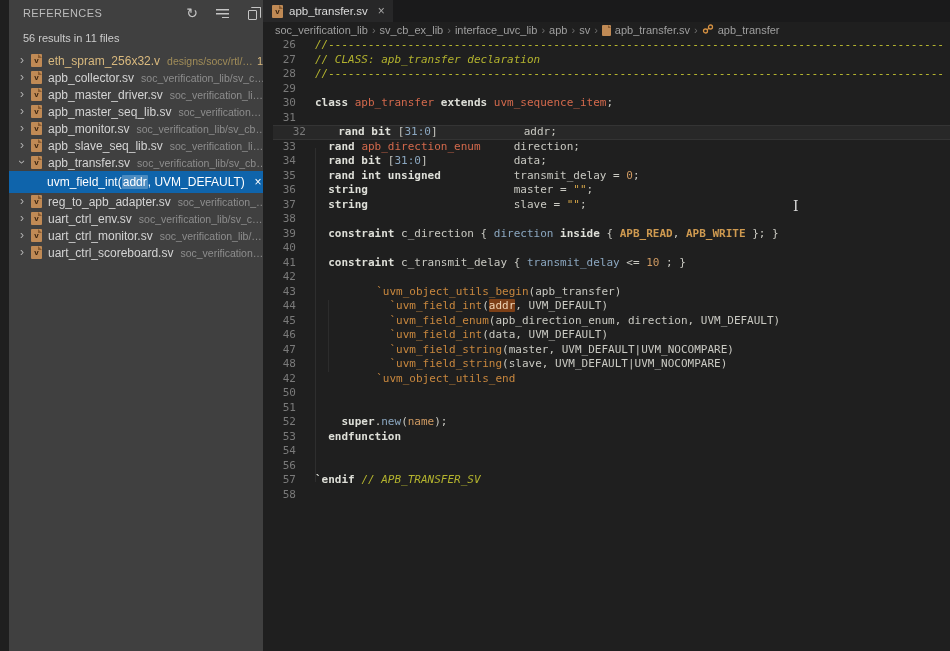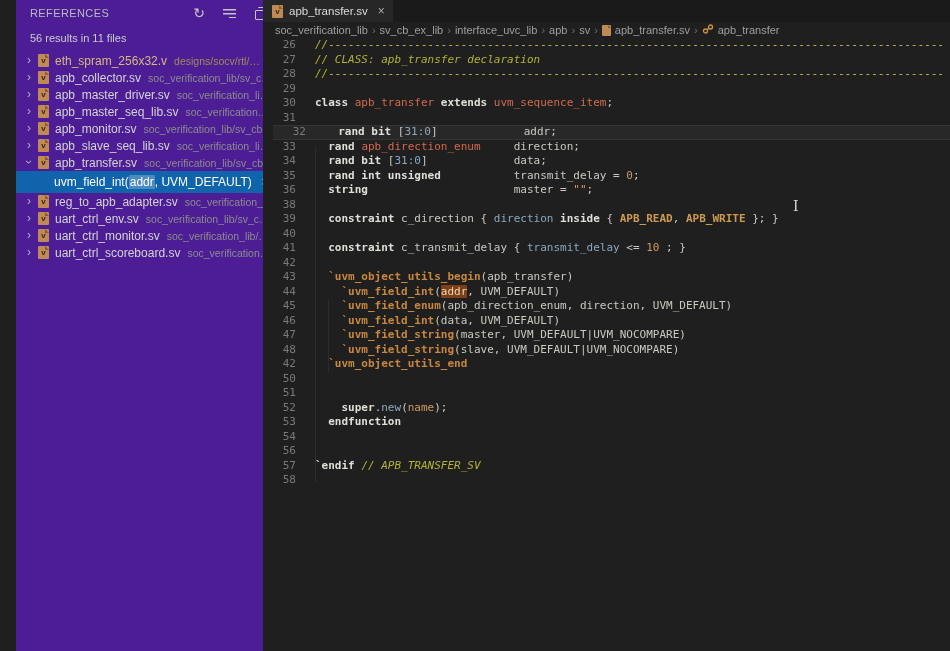--- a/index.html
+++ b/index.html
@@ -1,22 +1,22 @@
 <!DOCTYPE html>
 <html><head>
 <meta charset="utf-8">
 <style>
   * { margin:0; padding:0; box-sizing:border-box; }
   html,body { width:950px; height:651px; overflow:hidden; background:#1f1f1f;
     font-family:"Liberation Sans", sans-serif; }
   .app { position:relative; width:950px; height:651px; background:#1f1f1f; }
 
   
-  .sidebar { position:absolute; left:16px; top:0; width:262px; height:651px;
-    background:#4c1d95; border-right:1px solid #171717; }
+  .sidebar { position:absolute; left:9px; top:0; width:262px; height:651px;
+    background:#404040; border-right:1px solid #171717; }
   .sb-header { display:flex; align-items:center; height:26px; padding:0 10px 0 14px; }
   .sb-title { flex:1; font-size:11px; color:#bcbcbc; letter-spacing:.4px; }
   .sb-actions { display:flex; align-items:center; gap:14px; }
   .icon-btn { width:16px; height:16px; display:flex; align-items:center; justify-content:center;
     color:#c5c5c5; cursor:pointer; }
   .i-refresh { font-size:14px; line-height:14px; }
   .i-collapse { width:13px; height:10px;
     background:
       linear-gradient(#c5c5c5,#c5c5c5) 0px 1px/13px 1.5px no-repeat,
       linear-gradient(#c5c5c5,#c5c5c5) 0px 5px/13px 1.5px no-repeat,
@@ -79,21 +79,21 @@
   .ln { flex:0 0 33px; text-align:right; color:#7a7a7a; padding-right:0; }
   .lt { padding-left:19px; }
   .guide1 { position:absolute; left:52px; top:110px; height:334px; width:1px;
     background:rgba(255,255,255,0.07); }
   .guide2 { position:absolute; left:65px; top:262px; height:72px; width:1px;
     background:rgba(255,255,255,0.06); }
 
   .tk-c { color:#b3b32e; font-style:italic; }
   .tk-k { color:#dedfd8; font-weight:bold; }
   .tk-t { color:#d3694c; }
-  .tk-m { color:#c8873e; font-weight:bold; }
+  .tk-m { color:#c8873e; font-weight:normal;margin-left:48px; }
   .tk-s { color:#d2a347; }
   .tk-n { color:#cf9a62; }
   .tk-b { color:#8ba7c0; }
   .tk-i { color:#c9c9c2; }
   .tk-e { color:#cf9a50; font-weight:bold;text-align:right; }
   .tk-f { color:#cdcdc5; font-style:italic; }
   .tk-hl { background:#7d3f16; color:#f0d5b5; border-radius:1px; }
 
   .ibeam { position:absolute; left:530px; top:198px; color:#d8d8d8;
     font-family:"DejaVu Serif", serif; font-size:14px; pointer-events:none; }
@@ -247,20 +247,21 @@
           <div class="cline"><span class="ln">27</span><span class="lt"><span class="tk-c">// CLASS: apb_transfer declaration</span></span></div>
           <div class="cline"><span class="ln">28</span><span class="lt"><span class="tk-c">//---------------------------------------------------------------------------------------------</span></span></div>
           <div class="cline"><span class="ln">29</span><span class="lt"></span></div>
           <div class="cline"><span class="ln">30</span><span class="lt"><span class="tk-k">class</span><span class="tk-i"> </span><span class="tk-t">apb_transfer</span><span class="tk-i"> </span><span class="tk-k">extends</span><span class="tk-i"> </span><span class="tk-t">uvm_sequence_item</span><span class="tk-i">;</span></span></div>
           <div class="cline"><span class="ln">31</span><span class="lt"></span></div>
           <div class="cline cur"><span class="ln">32</span><span class="lt"><span class="tk-k">  rand bit</span><span class="tk-i"> [</span><span class="tk-b">31:0</span><span class="tk-i">]             addr;</span></span></div>
           <div class="cline"><span class="ln">33</span><span class="lt"><span class="tk-k">  rand</span><span class="tk-i"> </span><span class="tk-t">apb_direction_enum</span><span class="tk-i">     direction;</span></span></div>
           <div class="cline"><span class="ln">34</span><span class="lt"><span class="tk-k">  rand bit</span><span class="tk-i"> [</span><span class="tk-b">31:0</span><span class="tk-i">]             data;</span></span></div>
           <div class="cline"><span class="ln">35</span><span class="lt"><span class="tk-k">  rand int unsigned</span><span class="tk-i">           transmit_delay = </span><span class="tk-n">0</span><span class="tk-i">;</span></span></div>
           <div class="cline"><span class="ln">36</span><span class="lt"><span class="tk-k">  string</span><span class="tk-i">                      master = </span><span class="tk-s">""</span><span class="tk-i">;</span></span></div>
+          <div class="cline"><span class="ln">37</span><span class="lt"><span class="tk-k">  string</span><span class="tk-i">                      slave = </span><span class="tk-s">""</span><span class="tk-i">;</span></span></div>
           <div class="cline"><span class="ln">38</span><span class="lt"></span></div>
           <div class="cline"><span class="ln">39</span><span class="lt"><span class="tk-k">  constraint</span><span class="tk-i"> c_direction { </span><span class="tk-b">direction</span><span class="tk-i"> </span><span class="tk-k">inside</span><span class="tk-i"> { </span><span class="tk-e">APB_READ</span><span class="tk-i">, </span><span class="tk-e">APB_WRITE</span><span class="tk-i"> }; }</span></span></div>
           <div class="cline"><span class="ln">40</span><span class="lt"></span></div>
           <div class="cline"><span class="ln">41</span><span class="lt"><span class="tk-k">  constraint</span><span class="tk-i"> c_transmit_delay { </span><span class="tk-b">transmit_delay</span><span class="tk-i"> &lt;= </span><span class="tk-n">10</span><span class="tk-i"> ; }</span></span></div>
           <div class="cline"><span class="ln">42</span><span class="lt"></span></div>
           <div class="cline"><span class="ln">43</span><span class="lt"><span class="tk-i">  </span><span class="tk-m">`uvm_object_utils_begin</span><span class="tk-i">(apb_transfer)</span></span></div>
           <div class="cline"><span class="ln">44</span><span class="lt"><span class="tk-i">    </span><span class="tk-m">`uvm_field_int</span><span class="tk-i">(</span><span class="tk-hl">addr</span><span class="tk-i">, UVM_DEFAULT)</span></span></div>
           <div class="cline"><span class="ln">45</span><span class="lt"><span class="tk-i">    </span><span class="tk-m">`uvm_field_enum</span><span class="tk-i">(apb_direction_enum, direction, UVM_DEFAULT)</span></span></div>
           <div class="cline"><span class="ln">46</span><span class="lt"><span class="tk-i">    </span><span class="tk-m">`uvm_field_int</span><span class="tk-i">(data, UVM_DEFAULT)</span></span></div>
           <div class="cline"><span class="ln">47</span><span class="lt"><span class="tk-i">    </span><span class="tk-m">`uvm_field_string</span><span class="tk-i">(master, UVM_DEFAULT|UVM_NOCOMPARE)</span></span></div>

